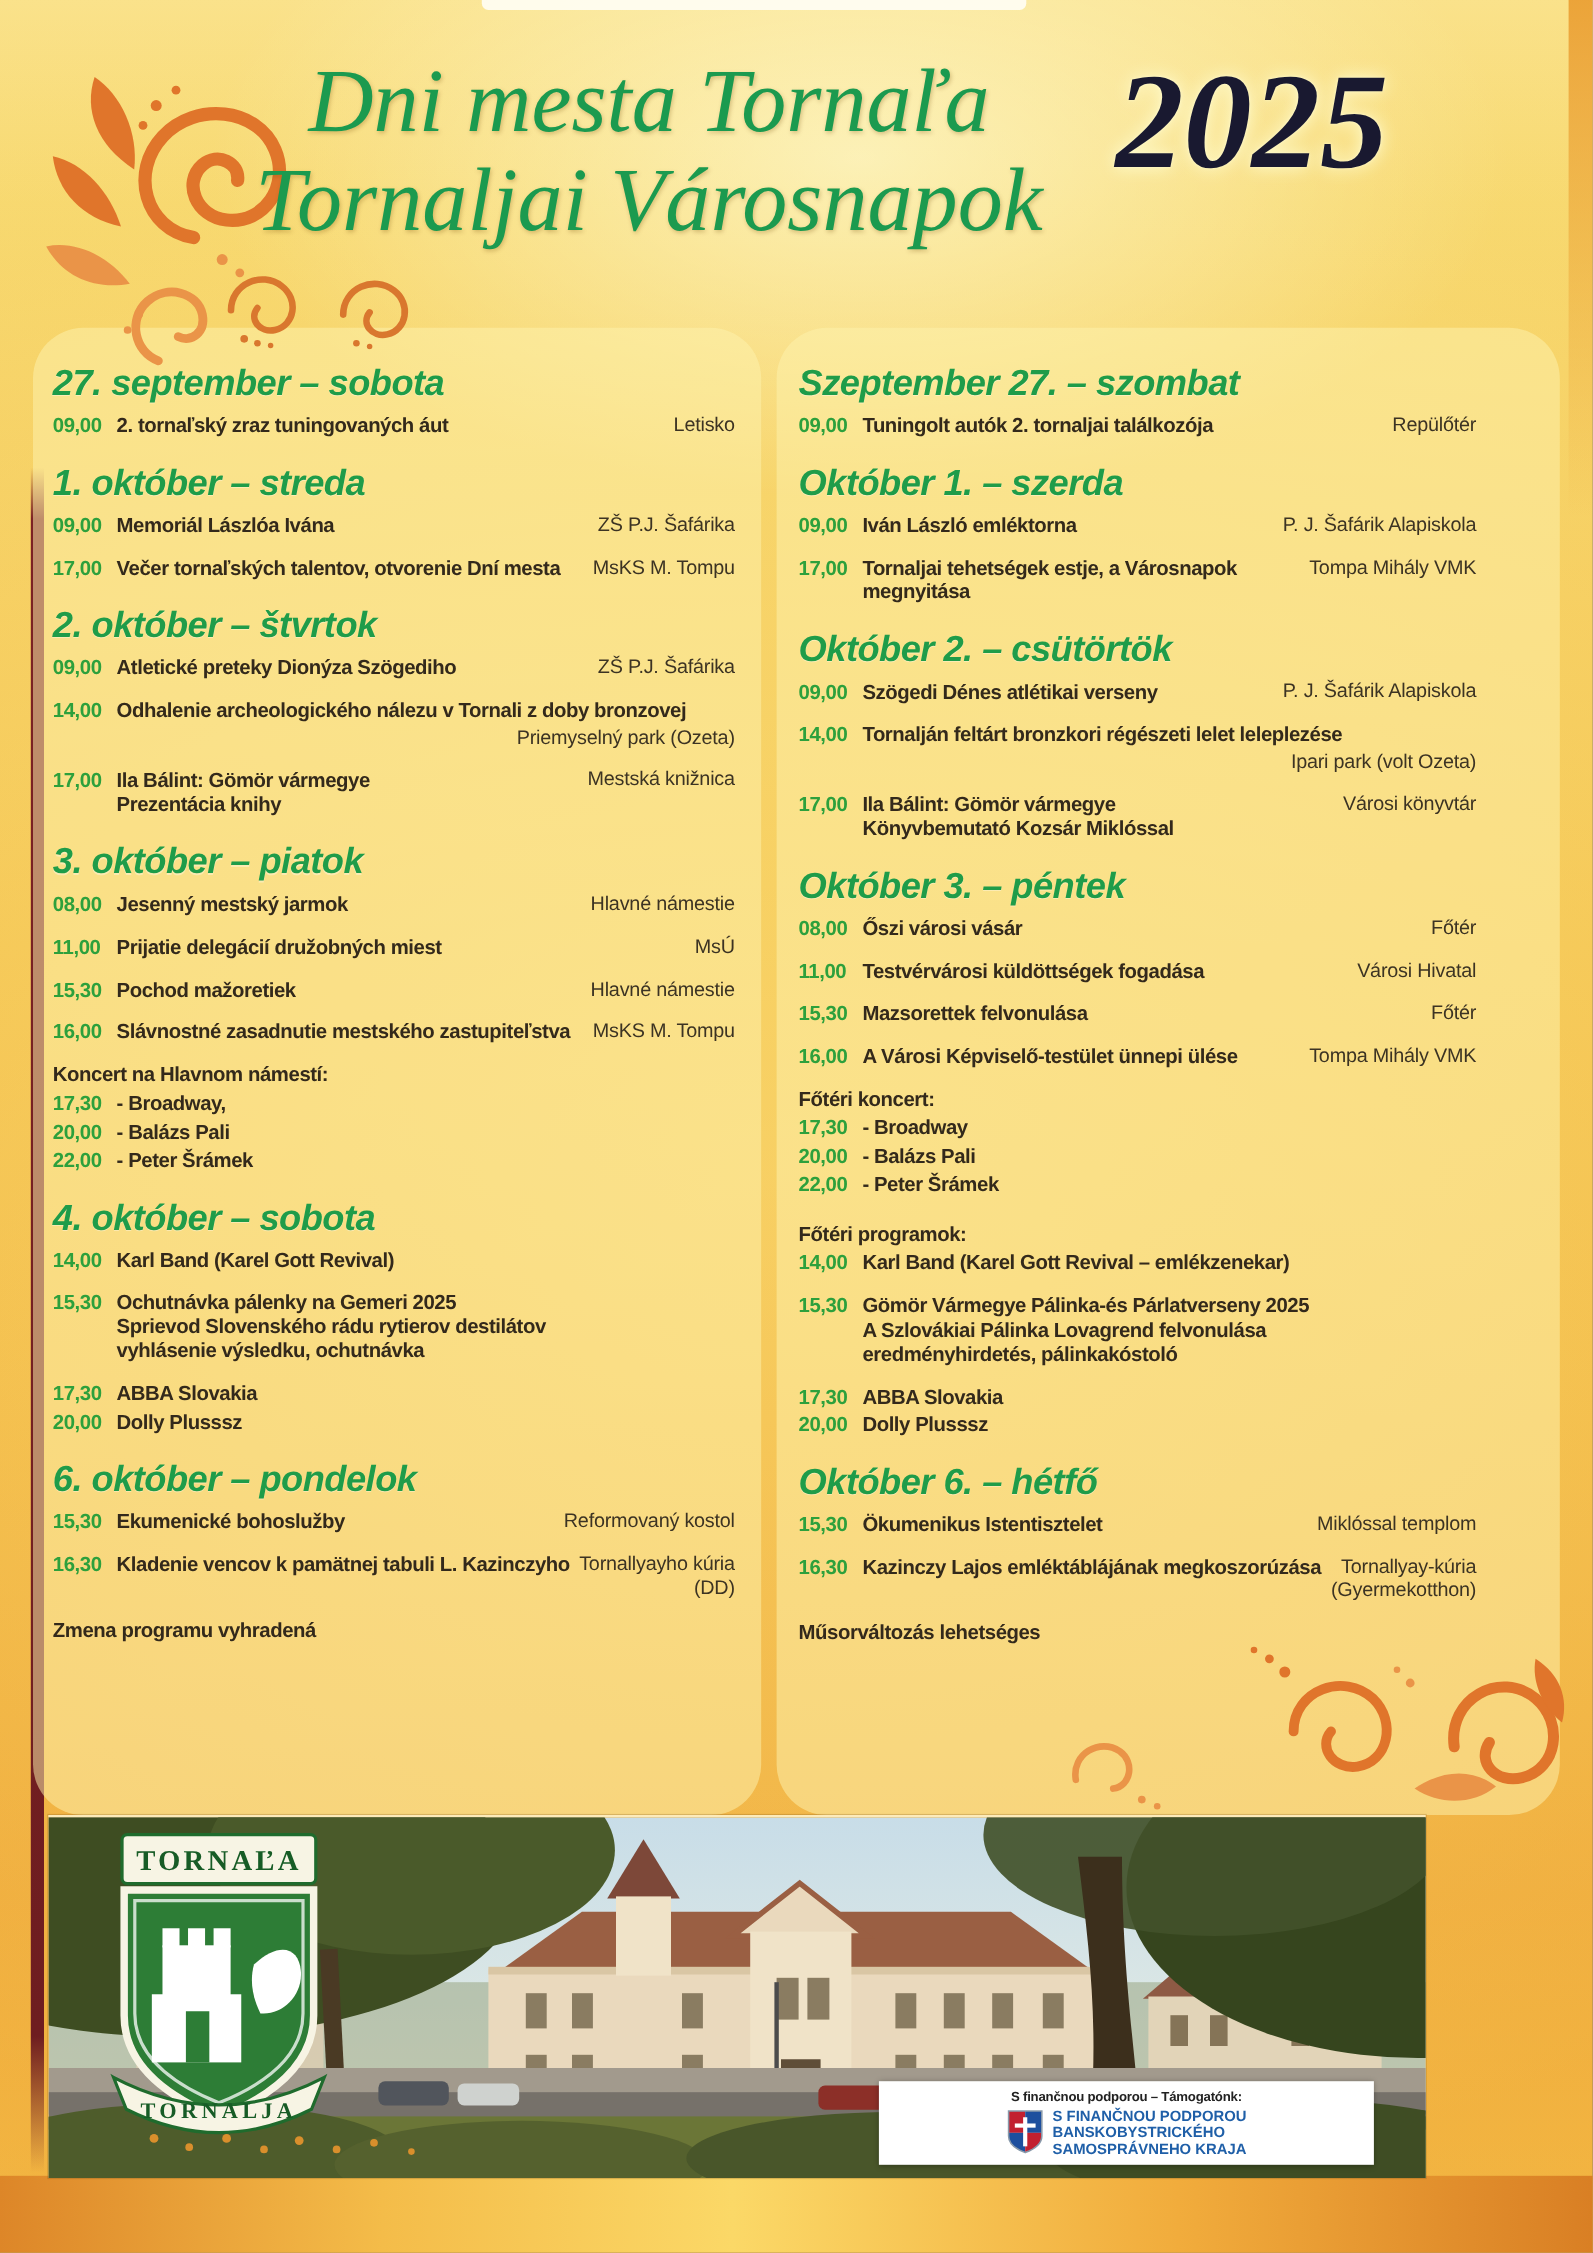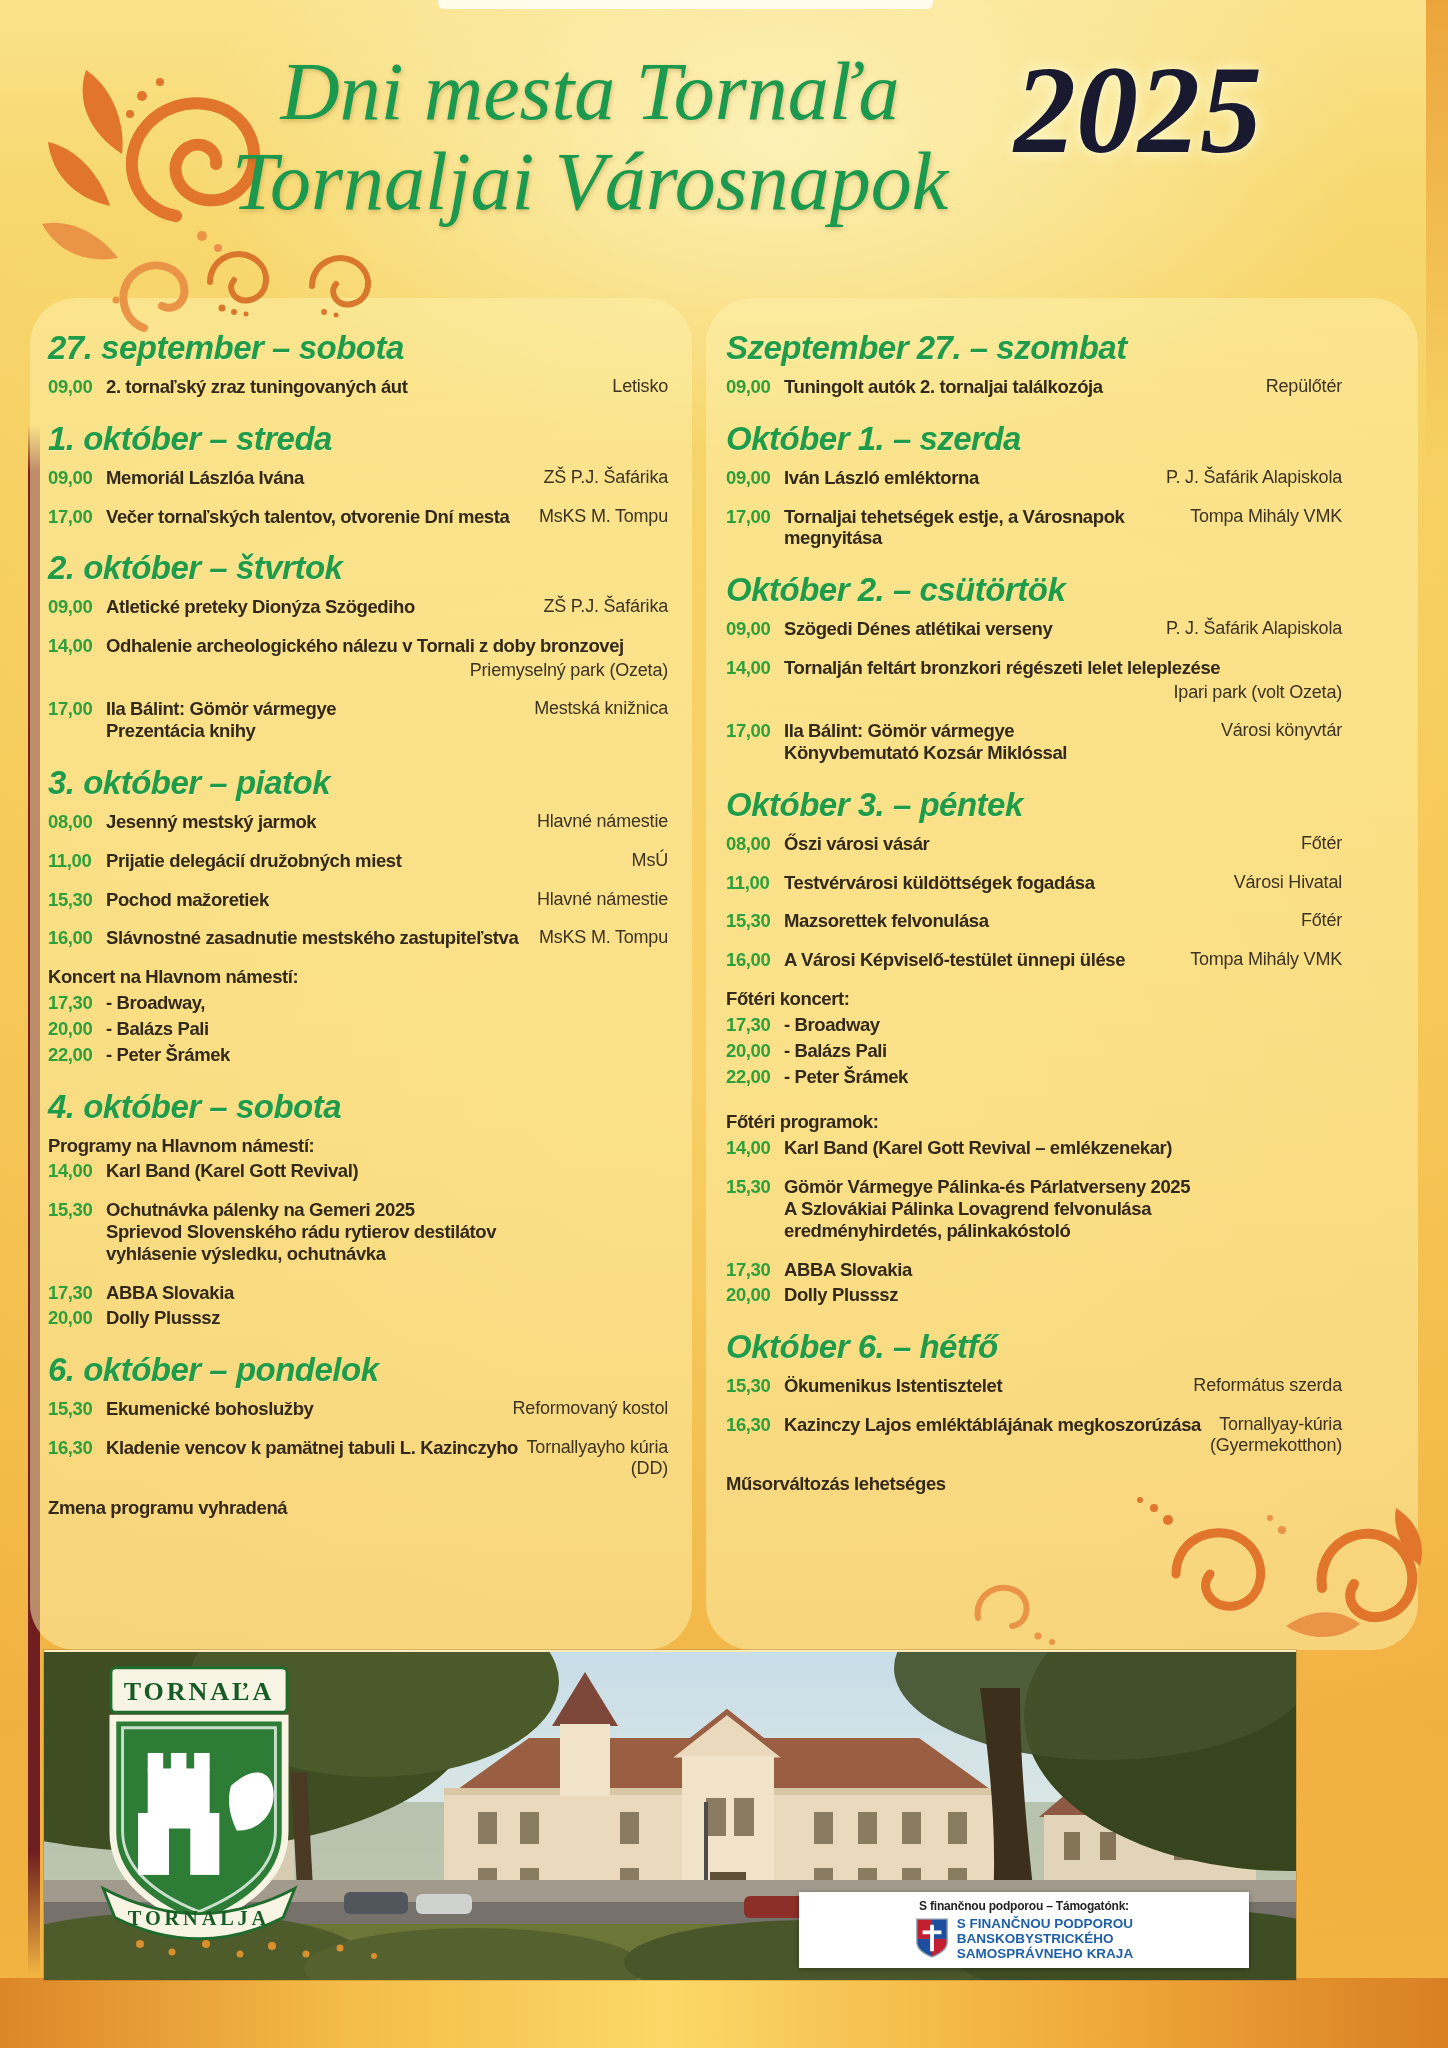--- a/index.html
+++ b/index.html
@@ -275,23 +275,20 @@
           <div class="rowline">
             <div class="time">22,00</div>
             <div class="text">
               <div class="tline">- Peter Šrámek</div>
             </div>
           </div>
         </div>
       </div>
       <div class="section">
         <div class="heading">4. október – sobota</div>
-        <div class="row tight">
-          <div class="label">Programy na Hlavnom námestí:</div>
-        </div>
         <div class="row">
           <div class="rowline">
             <div class="time">14,00</div>
             <div class="text">
               <div class="tline">Karl Band (Karel Gott Revival)</div>
             </div>
           </div>
         </div>
         <div class="row" style="margin-top: 16px;">
           <div class="rowline">
@@ -540,21 +537,21 @@
       </div>
       <div class="section">
         <div class="heading">Október 6. – hétfő</div>
         <div class="row">
           <div class="rowline">
             <div class="time">15,30</div>
             <div class="text">
               <div class="tline">Ökumenikus Istentisztelet</div>
             </div>
             <div class="loc">
-              <div class="lline">Református szerda</div>
+              <div class="lline">Miklóssal templom</div>
             </div>
           </div>
         </div>
         <div class="row" style="margin-top: 16px;">
           <div class="rowline">
             <div class="time">16,30</div>
             <div class="text">
               <div class="tline">Kazinczy Lajos emléktáblájának megkoszorúzása</div>
             </div>
             <div class="loc">

